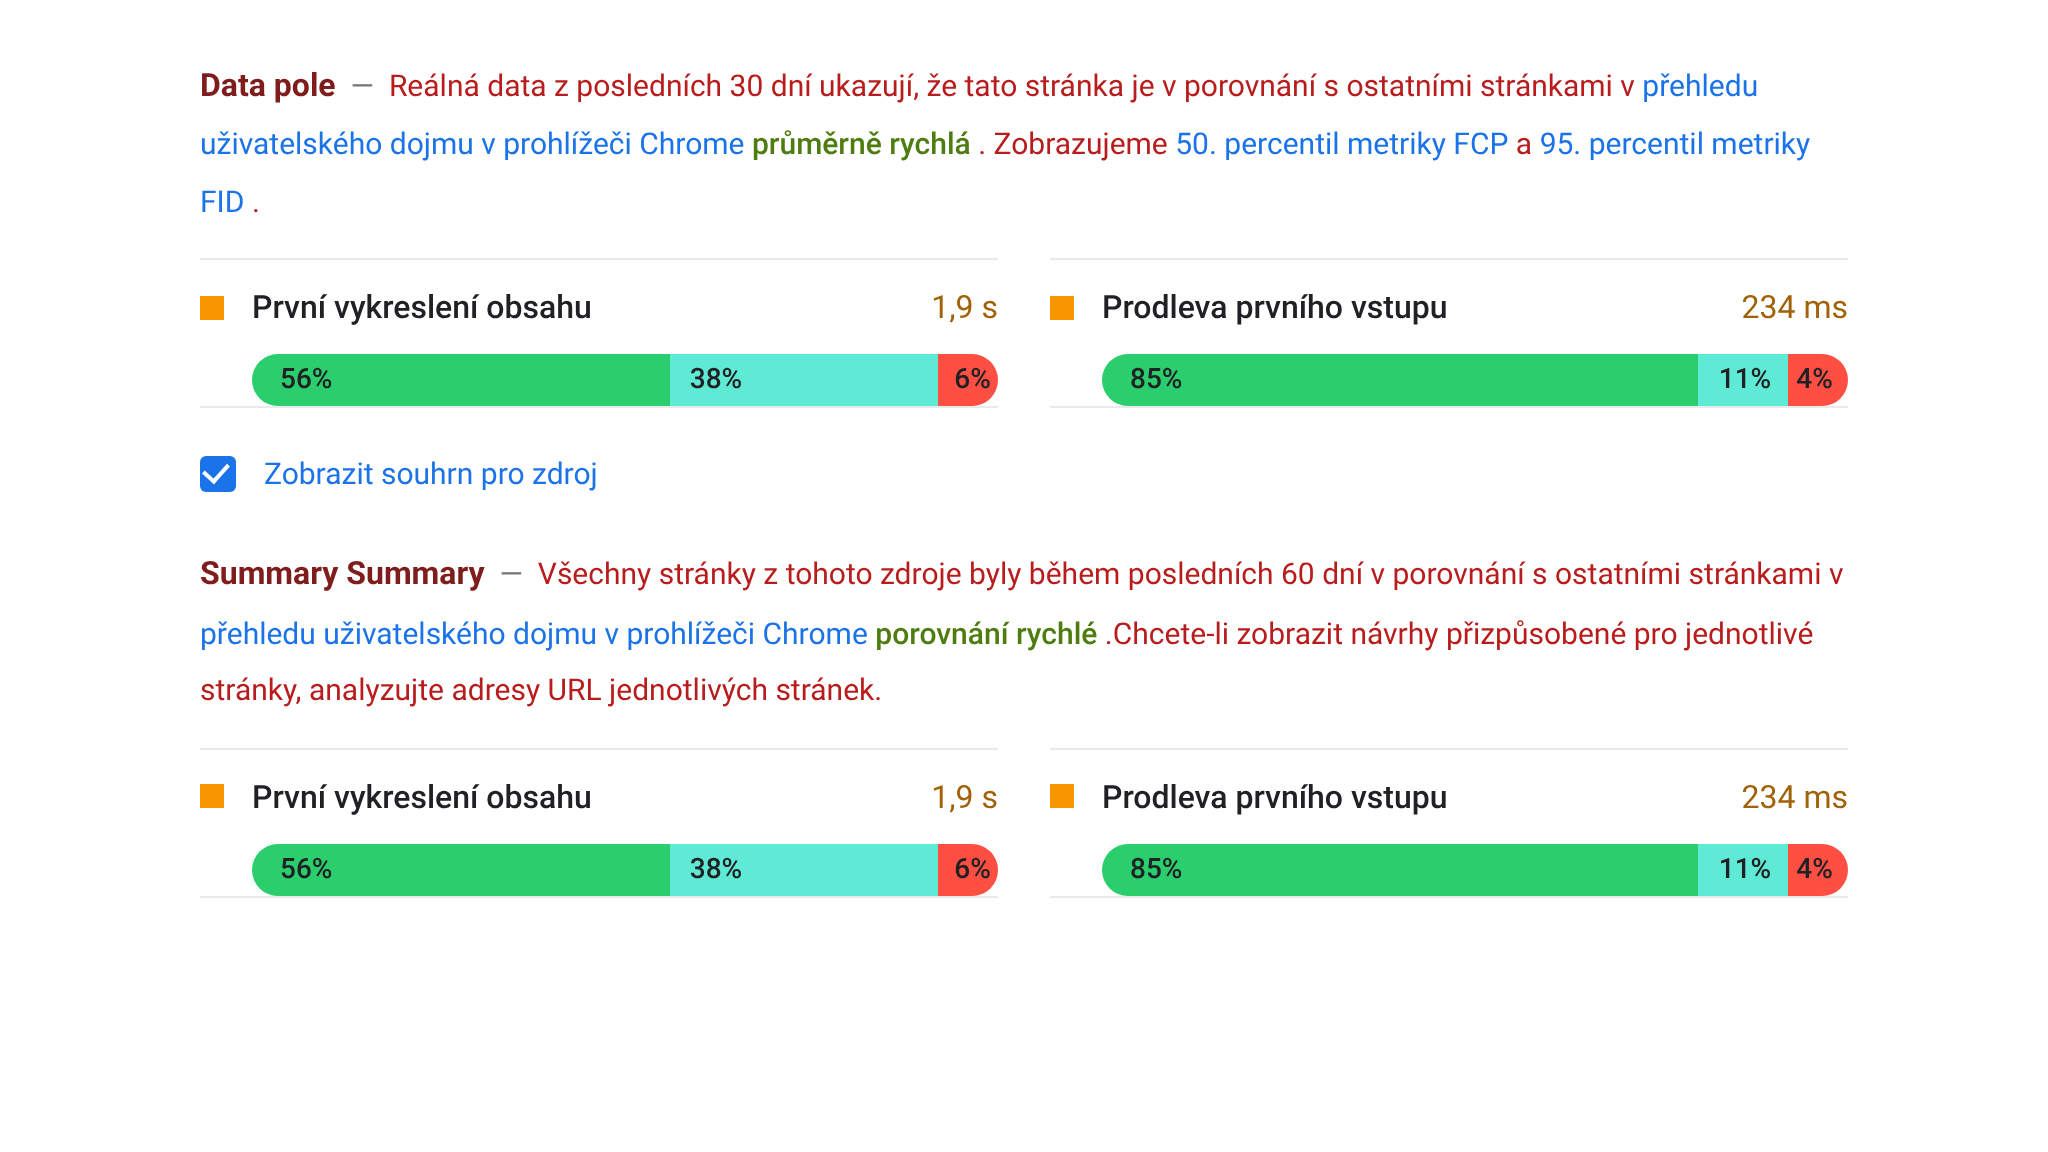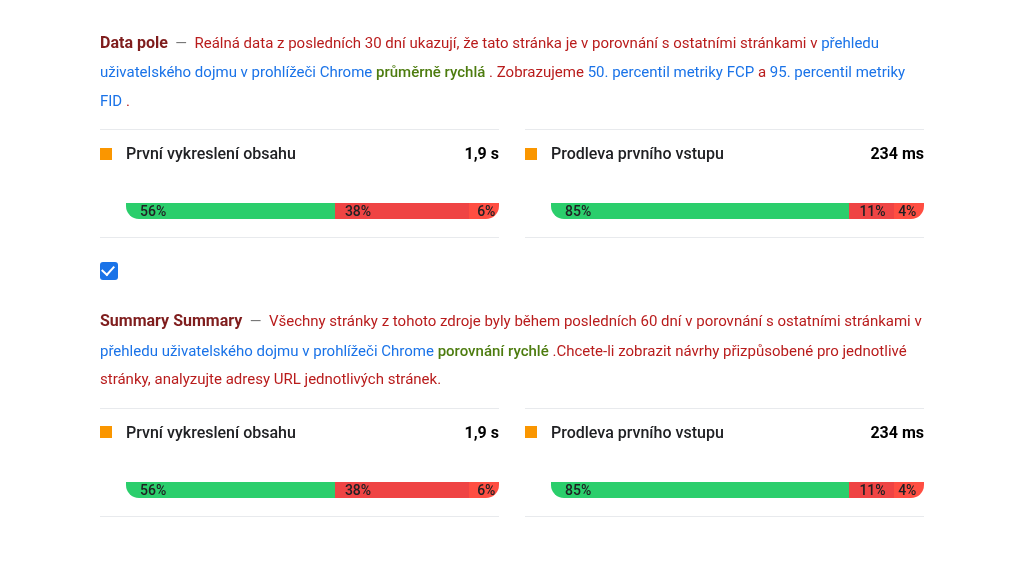--- a/index.html
+++ b/index.html
@@ -26,21 +26,20 @@
   .emph { color: #4d7c0f; font-weight: 500; }
   .metrics-row {
     display: flex;
     gap: 26px;
     margin-bottom: 6px;
   }
   .metric-card {
     flex: 1;
     border-top: 1px solid #e8eaed;
     padding-top: 14px;
-    padding-bottom: 18px;
     border-bottom: 1px solid #e8eaed;
   }
   .metric-head {
     display: flex;
     align-items: center;
     margin-bottom: 14px;
   }
   .sq {
     width: 12px;
     height: 12px;
@@ -48,42 +47,41 @@
     margin-right: 14px;
     flex: 0 0 auto;
   }
   .metric-name {
     flex: 1;
     font-weight: 500;
     color: #202124;
     font-size: 16px;
   }
   .metric-value {
-    color: #000000;
-    font-weight: 700;
+    color: #a16207;
+    font-weight: 400;
     font-size: 16px;
   }
   .bar {
     display: flex;
-    height: 42px;
+    height: 26px;
     border-radius: 13px;
     overflow: hidden;
     margin-left: 26px;
-    align-items: flex-end;
   }
   .seg {
     display: flex;
     align-items: center;
     font-size: 14px;
     font-weight: 500;
     color: #202124;
     white-space: nowrap;
   }
   .seg.green  { background: #2bce6c; padding-left: 14px; }
-  .seg.orange { background: #ef4444; padding-left: 10px; }
+  .seg.orange { background: #5eead4; padding-left: 10px; }
   .seg.red    { background: #ff4e42; padding-left: 8px; justify-content: flex-start; }
   .seg.red.tight { padding-left: 4px; }
   .checkbox-row {
     display: flex;
     align-items: center;
     margin: 24px 0 26px;
   }
   .cb {
     width: 18px;
     height: 18px;
@@ -148,20 +146,21 @@
     <div class="bar">
       <div class="seg green" style="width: 80%;">85%</div>
       <div class="seg orange" style="width: 12%;">11%</div>
       <div class="seg red tight" style="width: 8%;">4%</div>
     </div>
   </div>
 </div>
 
 <div class="checkbox-row">
   <span class="cb"></span>
+  <span class="cb-label">Zobrazit souhrn pro zdroj</span>
 </div>
 
 <div class="section-header">
   <span class="section-title">Summary Summary</span>
   <span class="dash"> &nbsp;—&nbsp; </span>
   <span class="desc">Všechny stránky z tohoto zdroje byly během posledních 60 dní v porovnání s ostatními stránkami v </span>
   <span class="link">přehledu uživatelského dojmu v prohlížeči Chrome</span>
   <span class="desc"> </span>
   <span class="emph">porovnání rychlé</span>
   <span class="desc">.Chcete-li zobrazit návrhy přizpůsobené pro jednotlivé stránky, analyzujte adresy URL jednotlivých stránek.</span>

